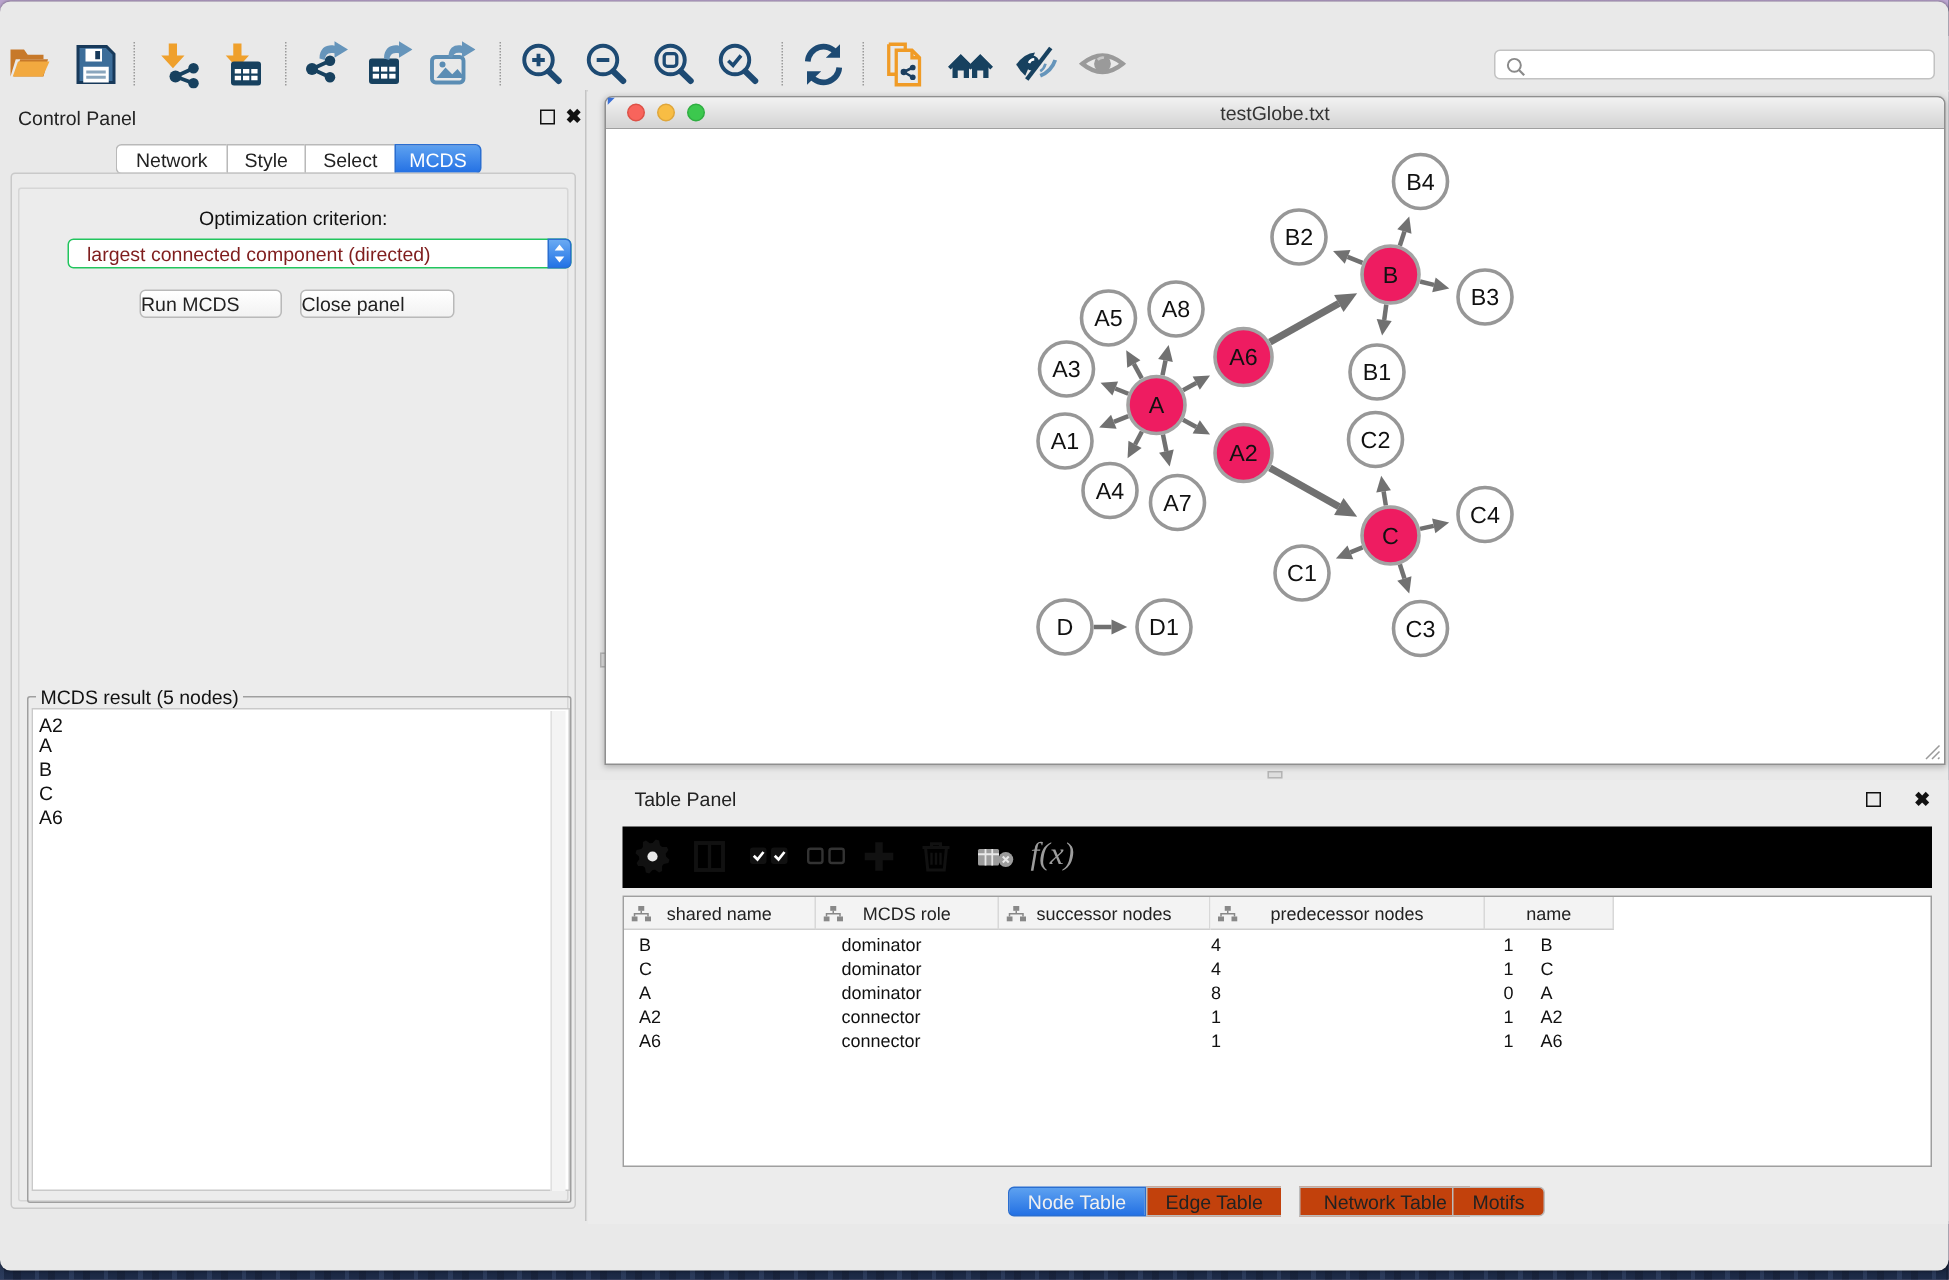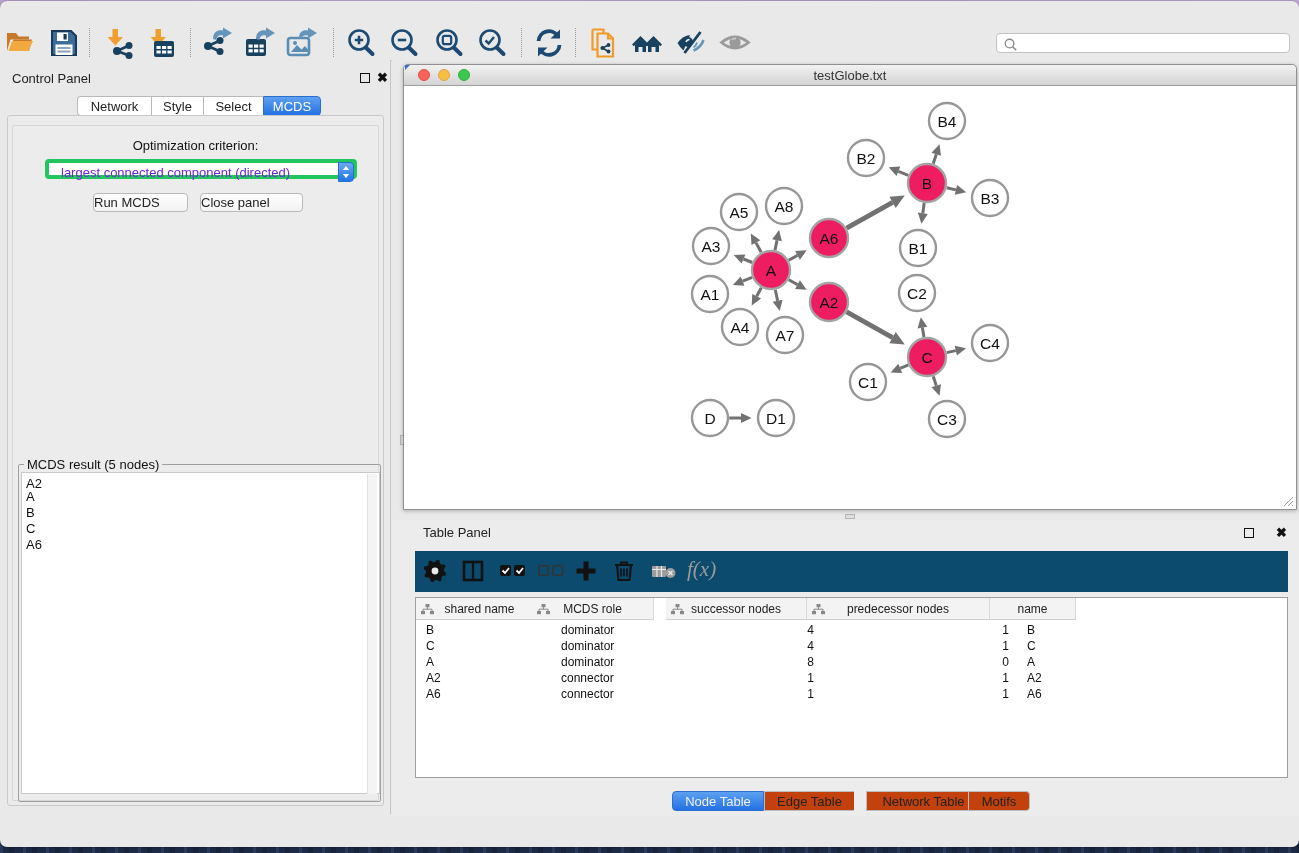--- a/index.html
+++ b/index.html
@@ -25,38 +25,38 @@
 .winbtn-x{position:absolute;font-size:13px;font-weight:bold;color:#111;line-height:10px}
 
 .seg{position:absolute;height:20px;background:#fff;border:1px solid #b9b9b9;border-right:none;font-size:13px;color:#222;text-align:center;line-height:20px}
 .seg.first{border-radius:4px 0 0 4px}
 .seg.sel{background:linear-gradient(#5da1f0,#2471e4);color:#fff;border:1px solid #2a6ed0;border-radius:0 4px 4px 0}
 
 #cpinner{position:absolute;left:7px;top:55px;width:377px;height:691px;border:1px solid #c9c9c9;border-radius:3px;background:#ebebeb}
 #cpinner2{position:absolute;left:4px;top:9px;width:367px;height:676px;border:1px solid #d6d6d6;border-radius:2px;background:#ececec}
 .btn{position:absolute;height:19px;background:linear-gradient(#ffffff,#f2f2f2);border:1px solid #b9b9b9;border-radius:4px;font-size:13px;color:#222;text-align:left;line-height:18px}
 
-#dd{position:absolute;left:43px;top:98px;width:312px;height:20px;background:#fff;border:4px solid #22c55e;border-radius:4px;font-size:13px;line-height:19px;color:#6d28d9}
+#dd{position:absolute;left:43px;top:98px;width:336px;height:20px;background:#fff;border:1px solid #22c55e;border-radius:4px;font-size:13px;line-height:19px;color:#7f1d1d}
 #ddbtn{position:absolute;right:-1px;top:-1px;width:16px;height:20px;border-radius:0 4px 4px 0;background:linear-gradient(#6aaaf2,#2273e6);border:1px solid #2a6ed0}
 
 #fs{position:absolute;left:16px;top:395px;width:363px;height:345px;border:1px solid #9f9f9f;border-radius:2px}
 #fs .lg{position:absolute;left:5px;top:-8px;background:#ececec;padding:0 3px;font-size:13px;color:#111}
 #fslist{position:absolute;left:2px;top:7px;width:358px;height:335px;background:#fff;border:1px solid #c9c9c9}
 #fslist .it{font-size:13px;color:#111;padding-left:4px;height:16px;line-height:16px}
 
 #mainarea{position:absolute;left:392px;top:59px;width:907px;height:754px;background:#e9e9e9}
 
 #netwin{position:absolute;left:403px;top:63px;width:894px;height:446px;background:#fff;border:1px solid #8f8f8f;border-radius:5px 5px 0 0;box-shadow:0 1px 4px rgba(0,0,0,.25)}
 #nettb{position:absolute;left:0;top:0;width:892px;height:21px;border-radius:5px 5px 0 0;background:linear-gradient(#f2f2f2,#d4d4d4);border-bottom:1px solid #9f9f9f}
 #nettb .t{position:absolute;top:3px;width:100%;text-align:center;font-size:13px;color:#333}
 .tls{position:absolute;top:4px;width:12px;height:12px;border-radius:50%}
 
 #tpanel{position:absolute;left:392px;top:519px;width:907px;height:296px;background:#ececec}
 #tpanel .hdr{position:absolute;left:31px;top:5px;font-size:13px;color:#222}
-#ttools{position:absolute;left:23px;top:31px;width:873px;height:41px;background:#0c4a6e}
+#ttools{position:absolute;left:23px;top:31px;width:873px;height:41px;background:#000000}
 #ttable{position:absolute;left:23px;top:77px;width:873px;height:181px;background:#fff;border:1px solid #9f9f9f}
 .th{position:absolute;top:0;height:22px;background:#f3f3f3;border-right:1px solid #d8d8d8;border-bottom:1px solid #cfcfcf;font-size:12px;color:#222;text-align:center;line-height:22px}
 .td{position:absolute;height:16px;font-size:12px;color:#111;line-height:16px}
 
 .btab{position:absolute;top:0;height:20px;background:#c2410c;border:1px solid #bcbcbc;border-right:none;font-size:13px;color:#222;text-align:center;line-height:19px}
 .btab.sel{background:linear-gradient(#5da1f0,#2471e4);color:#f0f0f0;border:1px solid #2a6ed0;border-radius:4px 0 0 4px}
 .btab.last{border-right:1px solid #bcbcbc;border-radius:0 4px 4px 0}
 
 #statusbar{position:absolute;left:0;top:813px;width:1299px;height:33px;background:#e9e9e9;border-top:1px solid #c8c8c8;border-radius:0 0 7px 7px}
 #listbtn{position:absolute;left:10px;top:6px;width:27px;height:26px;border:1px solid #9a9a9a;border-radius:3px;background:#f2f2f2}
@@ -384,21 +384,21 @@
         </svg>
   <div style="position:absolute;left:272px;top:6px;font-family:'Liberation Serif',serif;font-style:italic;font-size:21px;color:#9c9c9c">f(x)</div>
  </div>
  <div id="ttable">
   <div class="th" style="left:0;width:128px"><svg width="13" height="11" viewBox="0 0 13 11" style="position:absolute;left:5px;top:6px">
             <rect x="4.5" y="0" width="4" height="3.2" fill="#888"></rect>
             <rect x="0" y="7" width="4" height="3.2" fill="#888"></rect>
             <rect x="9" y="7" width="4" height="3.2" fill="#888"></rect>
             <path d="M6.5 3.2v2M2 7V5.2h9V7" stroke="#888" fill="none"></path>
           </svg>shared name</div>
-  <div class="th" style="left:116px;width:122px"><svg width="13" height="11" viewBox="0 0 13 11" style="position:absolute;left:5px;top:6px">
+  <div class="th" style="left:128px;width:122px"><svg width="13" height="11" viewBox="0 0 13 11" style="position:absolute;left:5px;top:6px">
             <rect x="4.5" y="0" width="4" height="3.2" fill="#888"></rect>
             <rect x="0" y="7" width="4" height="3.2" fill="#888"></rect>
             <rect x="9" y="7" width="4" height="3.2" fill="#888"></rect>
             <path d="M6.5 3.2v2M2 7V5.2h9V7" stroke="#888" fill="none"></path>
           </svg>MCDS role</div>
   <div class="th" style="left:250px;width:141px"><svg width="13" height="11" viewBox="0 0 13 11" style="position:absolute;left:5px;top:6px">
             <rect x="4.5" y="0" width="4" height="3.2" fill="#888"></rect>
             <rect x="0" y="7" width="4" height="3.2" fill="#888"></rect>
             <rect x="9" y="7" width="4" height="3.2" fill="#888"></rect>
             <path d="M6.5 3.2v2M2 7V5.2h9V7" stroke="#888" fill="none"></path>

